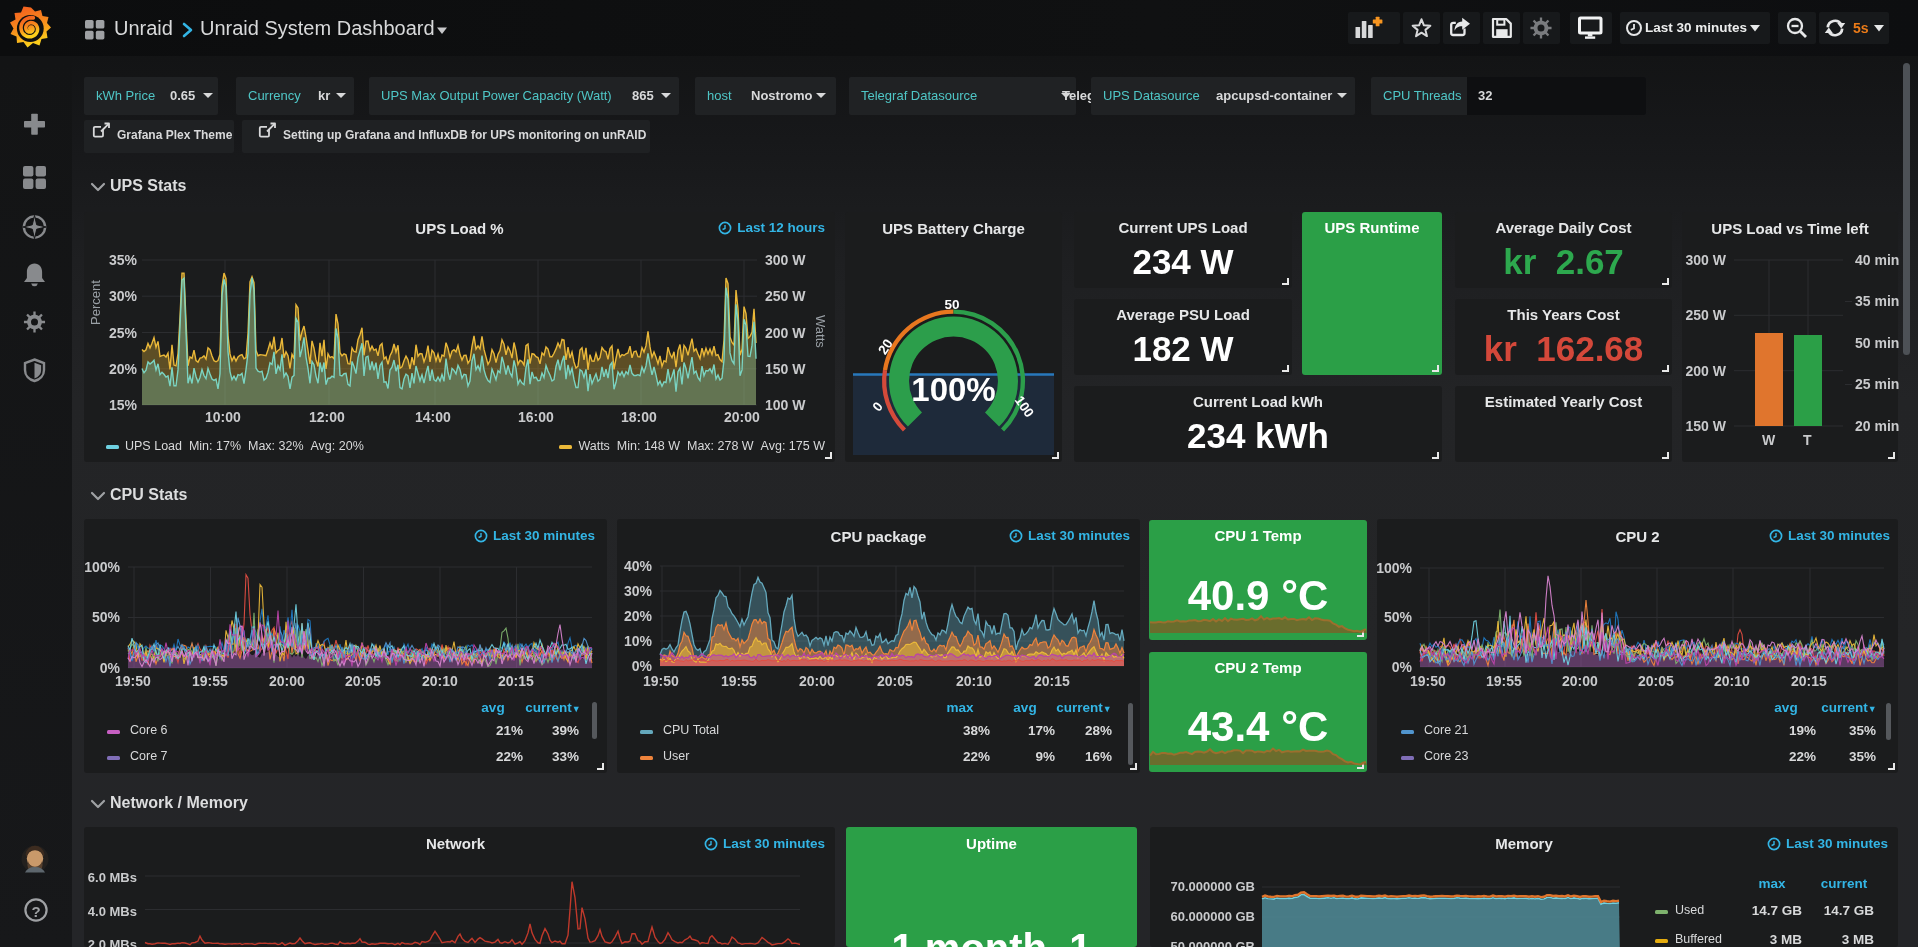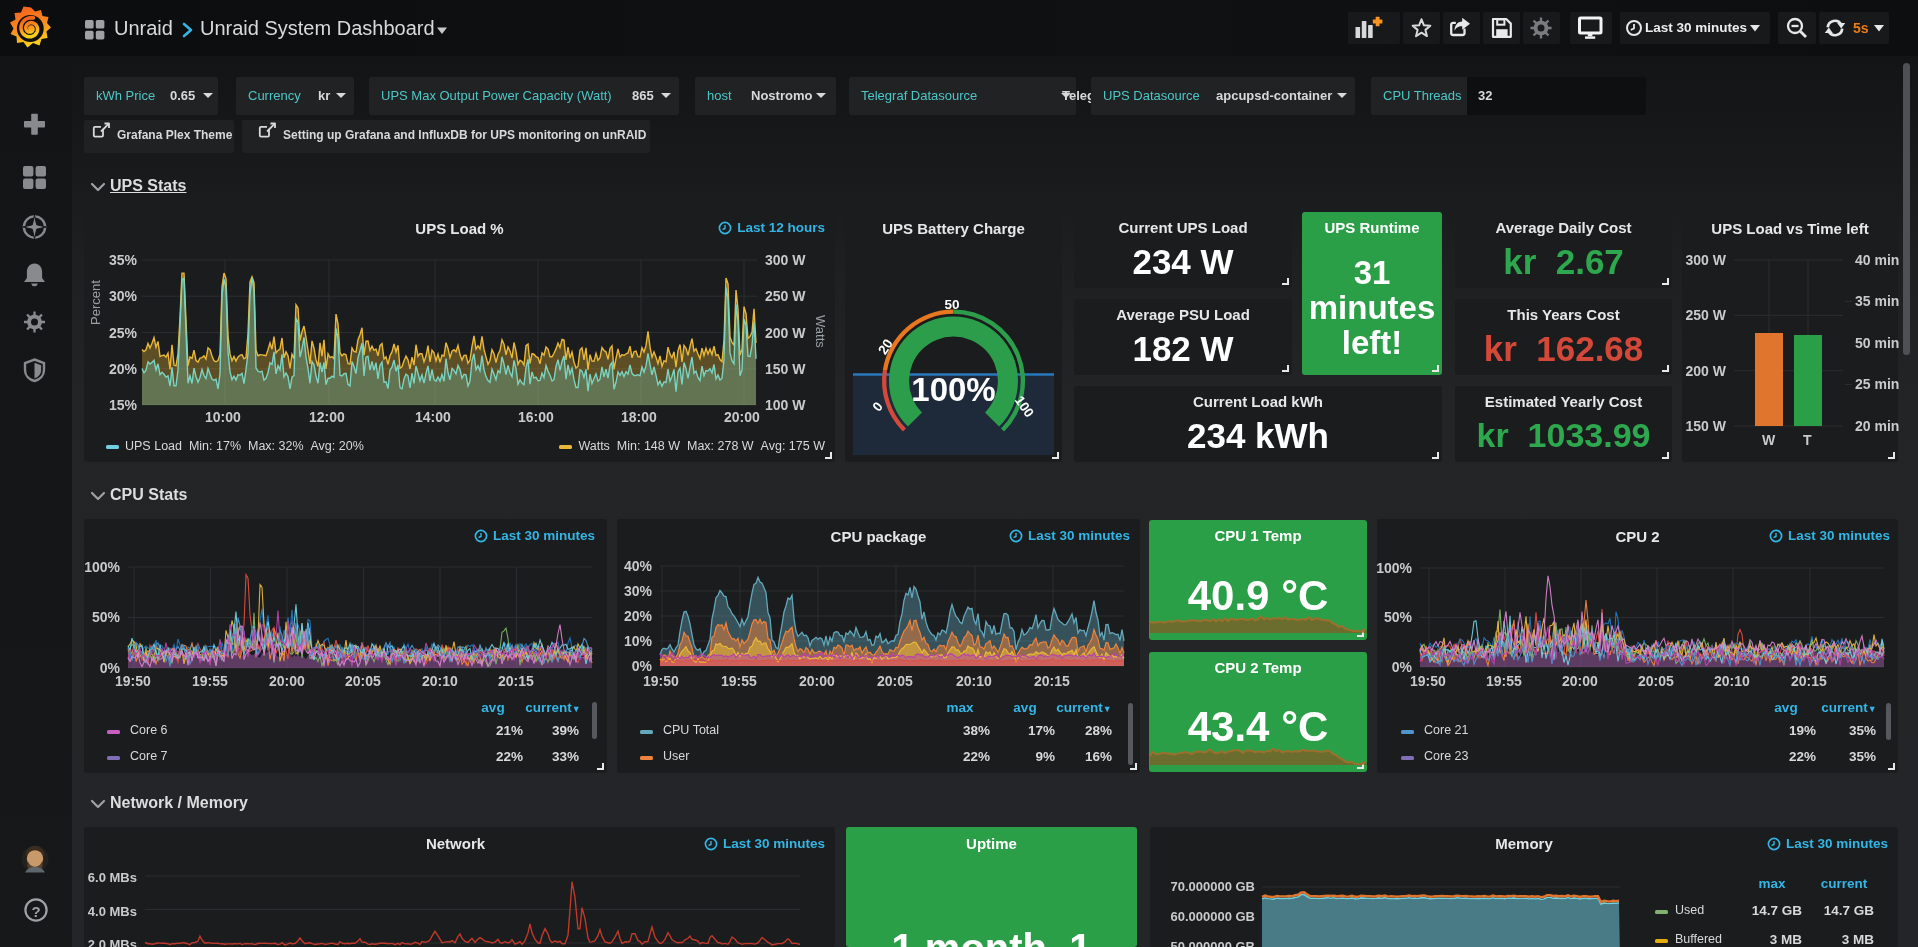--- a/index.html
+++ b/index.html
@@ -223,21 +223,21 @@
       <path d="M108.6,8.9 L101,16.5"></path>
     </g>
   </g>
 </svg>
 <div class="lnktxt" style="left:117px; top:128px;">Grafana Plex Theme</div>
 <div class="lnktxt" style="left:283px; top:128px;">Setting up Grafana and InfluxDB for UPS monitoring on unRAID</div>
 
 <svg class="abs" width="30" height="30" style="left:88px;top:176px">
       <polyline points="4,8 10,14 16,8" fill="none" stroke="#9fa1a4" stroke-width="2.2" stroke-linecap="round" stroke-linejoin="round"></polyline>
     </svg>
-<div class="sech" style="left:110px; top:177px;text-decoration:underline;">UPS Stats</div>
+<div class="sech" style="left:110px; top:177px;">UPS Stats</div>
 <svg class="abs" width="30" height="30" style="left:88px;top:485px">
       <polyline points="4,8 10,14 16,8" fill="none" stroke="#9fa1a4" stroke-width="2.2" stroke-linecap="round" stroke-linejoin="round"></polyline>
     </svg>
 <div class="sech" style="left:110px; top:486px;">CPU Stats</div>
 <svg class="abs" width="30" height="30" style="left:88px;top:793px">
       <polyline points="4,8 10,14 16,8" fill="none" stroke="#9fa1a4" stroke-width="2.2" stroke-linecap="round" stroke-linejoin="round"></polyline>
     </svg>
 <div class="sech" style="left:110px; top:794px;">Network / Memory</div>
 
 <div class="p" style="left:84px; top:212px; width:751px; height:250px;">
@@ -327,39 +327,37 @@
 <div class="p" style="left:1074px; top:386px; width:368px; height:76px;">
       <div class="corner"></div>
     </div>
 <div class="ptitle" style="left:1074px; top:393px; width:368px;">Current Load kWh</div>
 <div class="bigval" style="left:1074px; top:416px; width:368px; font-size:35px;">234 kWh</div>
 
 <div class="pg" style="left:1302px; top:212px; width:140px; height:163px;">
       <div class="corner"></div>
     </div>
 <div class="ptitle" style="left:1302px; top:219px; width:140px; color:#fff;">UPS Runtime</div>
-<div class="bigval" style="left:1302px; top:255px; width:140px; font-size:33px; line-height:35px;">31<br>minutes<br>left!</div>
 
 <div class="p" style="left:1455px; top:212px; width:217px; height:76px;">
       <div class="corner"></div>
     </div>
 <div class="ptitle" style="left:1455px; top:219px; width:217px;">Average Daily Cost</div>
 <div class="bigval" style="left:1455px; top:242px; width:217px; font-size:35px; color:#2da84e;">kr&nbsp;&nbsp;2.67</div>
 
 <div class="p" style="left:1455px; top:299px; width:217px; height:76px;">
       <div class="corner"></div>
     </div>
 <div class="ptitle" style="left:1455px; top:306px; width:217px;">This Years Cost</div>
 <div class="bigval" style="left:1455px; top:329px; width:217px; font-size:35px; color:#d4483a;">kr&nbsp;&nbsp;162.68</div>
 
 <div class="p" style="left:1455px; top:386px; width:217px; height:76px;">
       <div class="corner"></div>
     </div>
 <div class="ptitle" style="left:1455px; top:393px; width:217px;">Estimated Yearly Cost</div>
-<div class="bigval" style="left:1455px; top:416px; width:217px; font-size:34px; color:#2da84e;">kr&nbsp;&nbsp;1033.99</div>
 
 <div class="p" style="left:1682px; top:212px; width:216px; height:250px;">
       <div class="corner"></div>
     </div>
 <div class="ptitle" style="left:1682px; top:220px; width:216px;">UPS Load vs Time left</div>
 <div class="t axis axisr" style="left:1680px; top:252px; width:46px;">300 W</div>
 <div class="t axis axisr" style="left:1680px; top:307px; width:46px;">250 W</div>
 <div class="t axis axisr" style="left:1680px; top:363px; width:46px;">200 W</div>
 <div class="t axis axisr" style="left:1680px; top:418px; width:46px;">150 W</div>
 <div class="t axis" style="left:1855px; top:252px;">40 min</div>

